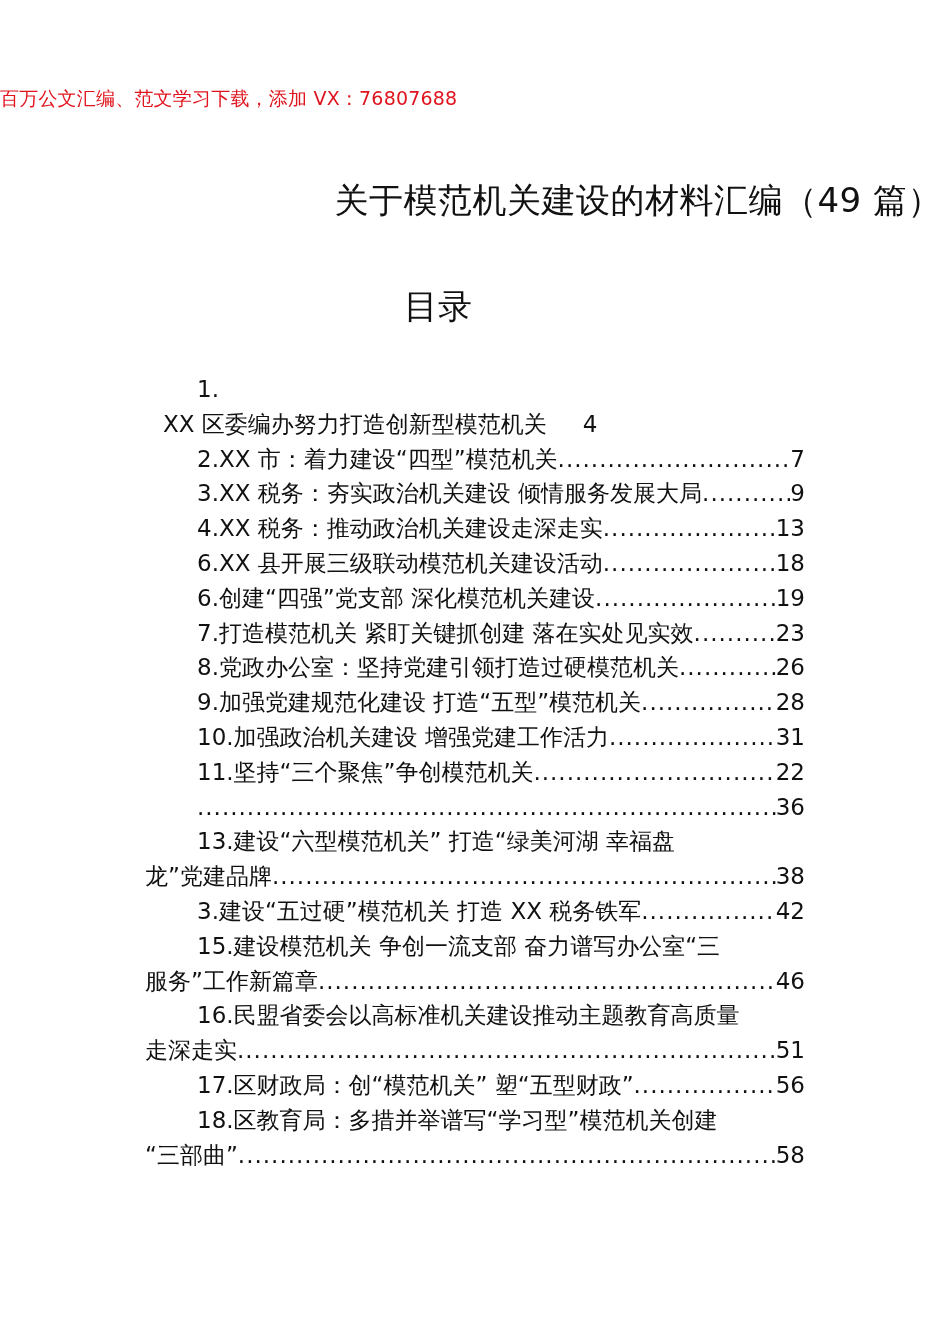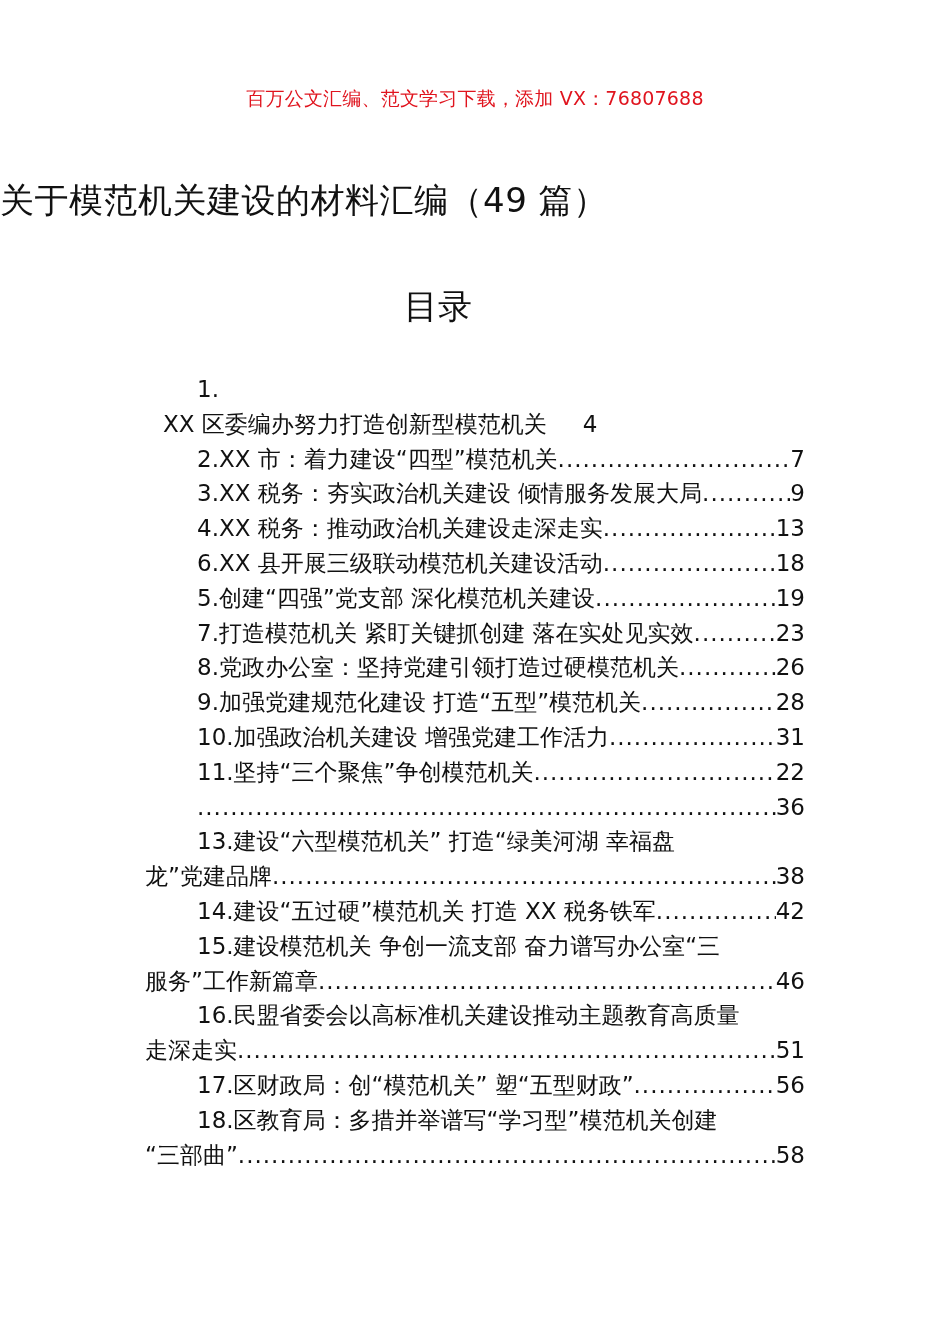--- a/index.html
+++ b/index.html
@@ -1,20 +1,20 @@
 <!DOCTYPE html>
 <html><head>
 <meta charset="utf-8">
 <style>
   html, body { margin: 0; padding: 0; background: #ffffff; }
   body { width: 950px; height: 1344px; position: relative; overflow: hidden;
          font-family: "DejaVu Sans", "Liberation Sans", sans-serif; color: #111; }
-  .header-note { position: absolute; top: 86px; left: 0; width: 950px; text-align: center;
+  .header-note { position: absolute; top: 86px; left: 0; width: 950px; text-align: left;
          font-size: 19px; color: #e0141e; letter-spacing: 0.2px; }
-  .doc-title { position: absolute; top: 178px; left: 0; width: 942px; text-align: left;
+  .doc-title { position: absolute; top: 178px; left: 0; width: 942px; text-align: right;
          font-size: 34px; color: #111; letter-spacing: 0.5px; }
   .toc-heading { position: absolute; top: 284px; left: 0; width: 876px; text-align: center;
          font-size: 34px; color: #111; }
   .toc { position: absolute; top: 372px; left: 145px; width: 660px; font-size: 23px; line-height: 34.8px; }
   .toc-line { display: flex; white-space: nowrap; height: 34.8px; }
   .indent { padding-left: 52px; }
   .toc-line .lbl { flex: 0 0 auto; }
   .toc-line .dots { flex: 1 1 auto; overflow: hidden; position: relative; }
   .toc-line .dots::after { content: "................................................................................................................................"; position: absolute; left: 0; bottom: 0; letter-spacing: 1px; }
   .toc-line .pg { flex: 0 0 auto; }
@@ -51,21 +51,21 @@
       <span class="lbl">4.XX 税务：推动政治机关建设走深走实</span>
       <span class="dots"></span>
       <span class="pg">13</span>
     </div>
   <div class="toc-line indent">
       <span class="lbl">6.XX 县开展三级联动模范机关建设活动</span>
       <span class="dots"></span>
       <span class="pg">18</span>
     </div>
   <div class="toc-line indent">
-      <span class="lbl">5.创建“四强”党支部 深化模范机关建设</span>
+      <span class="lbl">6.创建“四强”党支部 深化模范机关建设</span>
       <span class="dots"></span>
       <span class="pg">19</span>
     </div>
   <div class="toc-line indent">
       <span class="lbl">7.打造模范机关 紧盯关键抓创建 落在实处见实效</span>
       <span class="dots"></span>
       <span class="pg">23</span>
     </div>
   <div class="toc-line indent">
       <span class="lbl">8.党政办公室：坚持党建引领打造过硬模范机关</span>
@@ -95,21 +95,21 @@
   <div class="toc-line indent">
       <span class="lbl">13.建设“六型模范机关” 打造“绿美河湖 幸福盘</span>
     </div>
   <div class="toc-line">
       <span class="lbl">龙”党建品牌</span>
       <span class="dots"></span>
       <span class="pg">38</span>
     </div>
 
   <div class="toc-line indent">
-      <span class="lbl">14.建设“五过硬”模范机关 打造 XX 税务铁军</span>
+      <span class="lbl">3.建设“五过硬”模范机关 打造 XX 税务铁军</span>
       <span class="dots"></span>
       <span class="pg">42</span>
     </div>
 
   <div class="toc-line indent">
       <span class="lbl">15.建设模范机关 争创一流支部 奋力谱写办公室“三</span>
     </div>
   <div class="toc-line">
       <span class="lbl">服务”工作新篇章</span>
       <span class="dots"></span>

